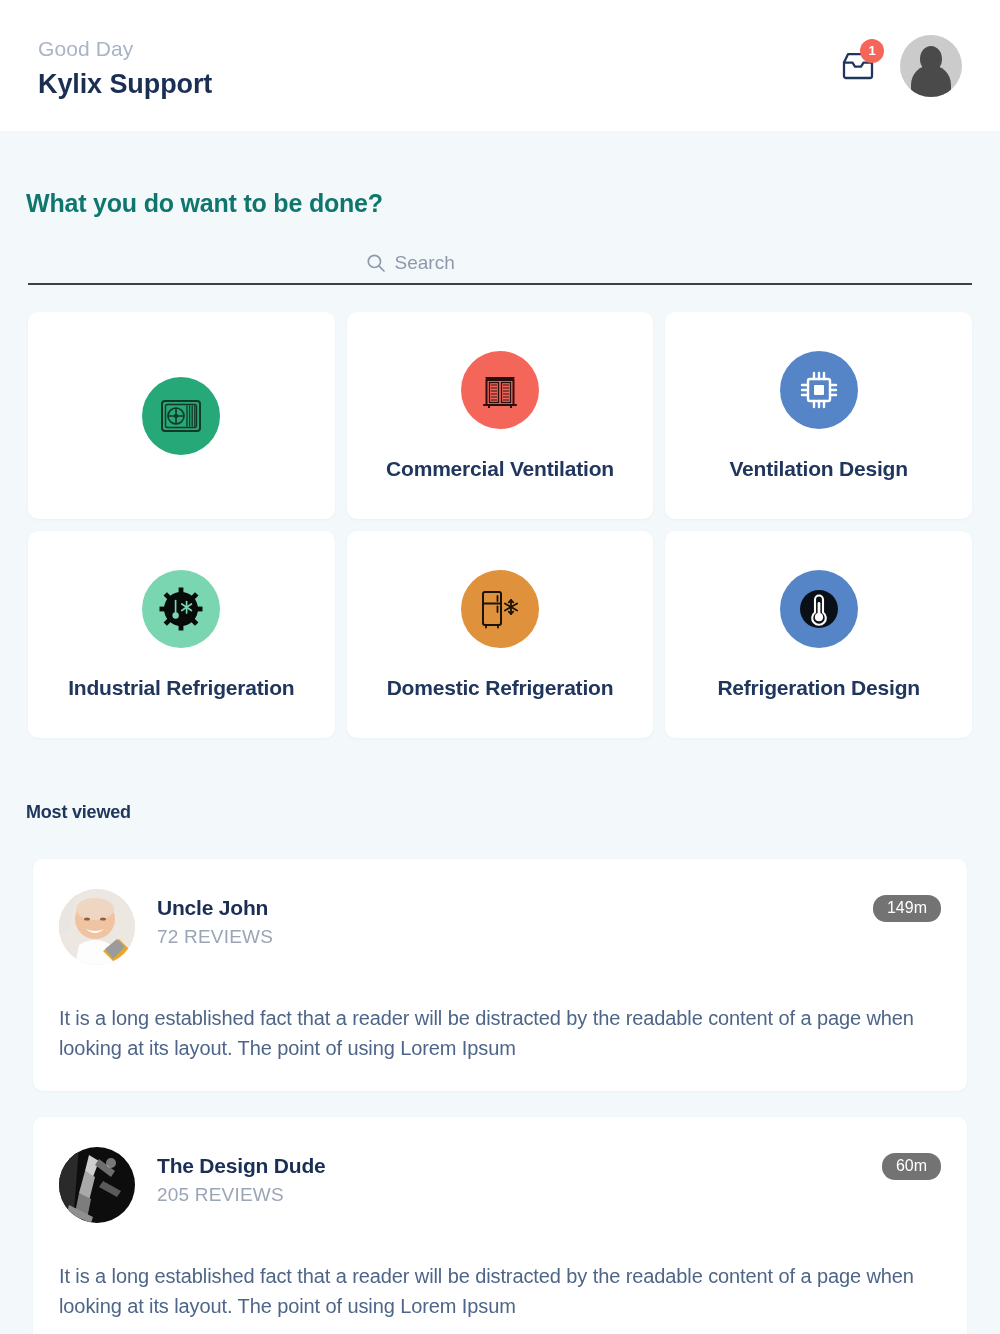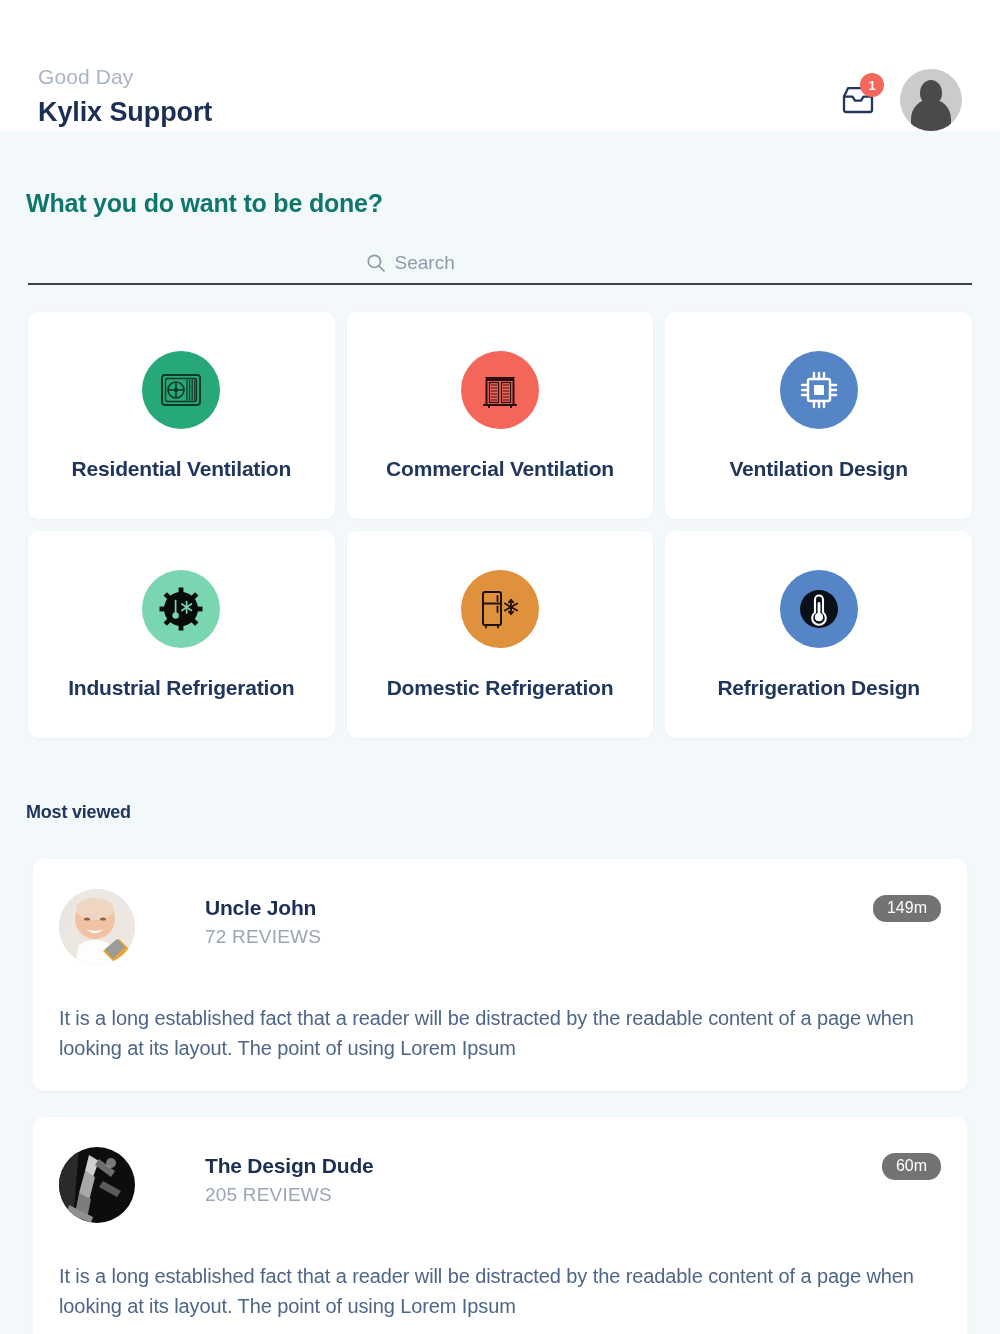--- a/index.html
+++ b/index.html
@@ -16,21 +16,21 @@
     color: #20365c;
     -webkit-font-smoothing: antialiased;
   }
 
   
   .header {
     background: #ffffff;
     height: 131px;
     padding: 0 38px 0 38px;
     display: flex;
-    align-items: flex-end;
+    align-items: center;
     justify-content: space-between;
     gap: 24px;
   }
   .greet-block { padding-top: 6px; }
   .greet-small {
     font-size: 21px;
     color: #a9b4c6;
     font-weight: 400;
     letter-spacing: .1px;
     line-height: 1.42;
@@ -201,21 +201,21 @@
   }
   .rev-avatar {
     width: 76px;
     height: 76px;
     border-radius: 50%;
     overflow: hidden;
     flex: none;
     position: relative;
     background: #e7e7e7;
   }
-  .rev-meta { flex: 1; padding-top: 7px; margin-left: 48px; }
+  .rev-meta { flex: 1; padding-top: 7px; }
   .rev-name {
     font-size: 21px;
     font-weight: 700;
     color: #1b2f55;
     letter-spacing: -.2px;
   }
   .rev-count {
     margin-top: 6px;
     font-size: 19px;
     color: #9aa5b5;
@@ -284,21 +284,20 @@
       <div class="cat-icon" style="background:#27a878">
         <svg width="44" height="38" viewBox="0 0 44 38" fill="none">
           <rect x="3" y="4" width="38" height="30" rx="3" stroke="#123829" stroke-width="2" fill="none"></rect>
           <rect x="6.5" y="7.5" width="31" height="23" rx="2" stroke="#123829" stroke-width="1.4" fill="none"></rect>
           <circle cx="17" cy="19" r="8" stroke="#123829" stroke-width="1.6" fill="none"></circle>
           <circle cx="17" cy="19" r="2.2" fill="#123829"></circle>
           <path d="M17 11.5 V16.8 M17 21.2 V26.5 M9.5 19 H14.8 M19.2 19 H24.5" stroke="#123829" stroke-width="1.6" stroke-linecap="round"></path>
           <path d="M28 9 V29 M30.6 9 V29 M33.2 9 V29 M35.8 9 V29" stroke="#123829" stroke-width="1.3" stroke-linecap="round"></path>
         </svg>
       </div>
-      <div class="cat-label">Residential Ventilation</div>
     </div>
 
     <div class="cat-card">
       <div class="cat-icon" style="background:#f4665a">
         <svg width="40" height="42" viewBox="0 0 40 42" fill="none">
           <path d="M5 8 H35 L33 11 H7 Z" fill="#2a0f0d"></path>
           <rect x="6.5" y="11" width="27" height="25" stroke="#2a0f0d" stroke-width="2" fill="none"></rect>
           <rect x="9.5" y="13.5" width="9" height="20" stroke="#2a0f0d" stroke-width="1.3" fill="none"></rect>
           <rect x="21.5" y="13.5" width="9" height="20" stroke="#2a0f0d" stroke-width="1.3" fill="none"></rect>
           <path d="M11 16 H17 M11 19 H17 M11 22 H17 M11 25 H17 M11 28 H17 M11 31 H17" stroke="#2a0f0d" stroke-width="1.2"></path>

